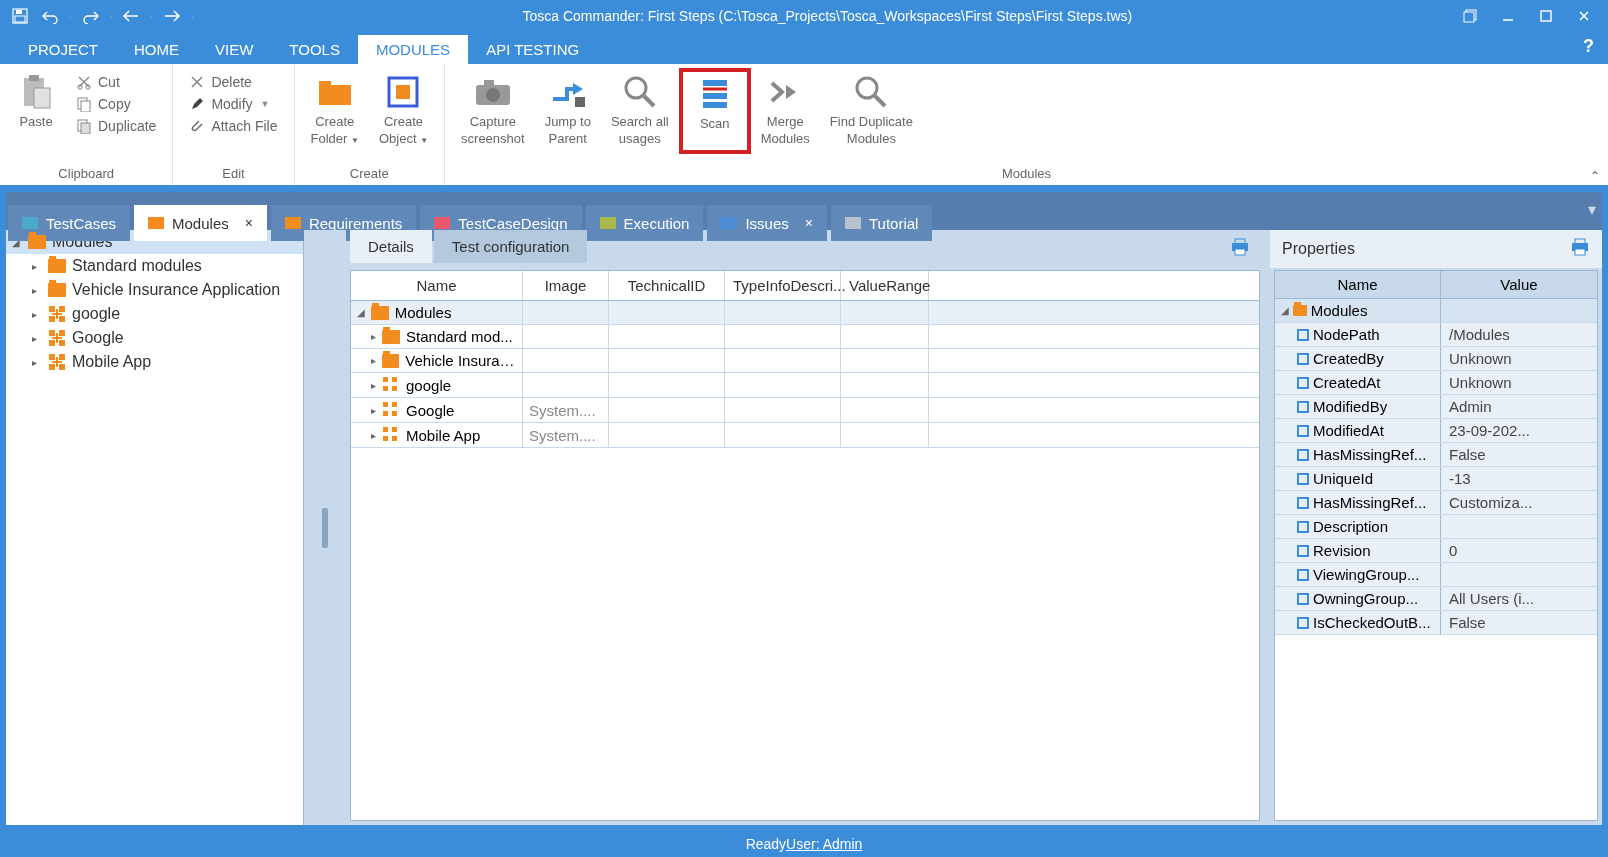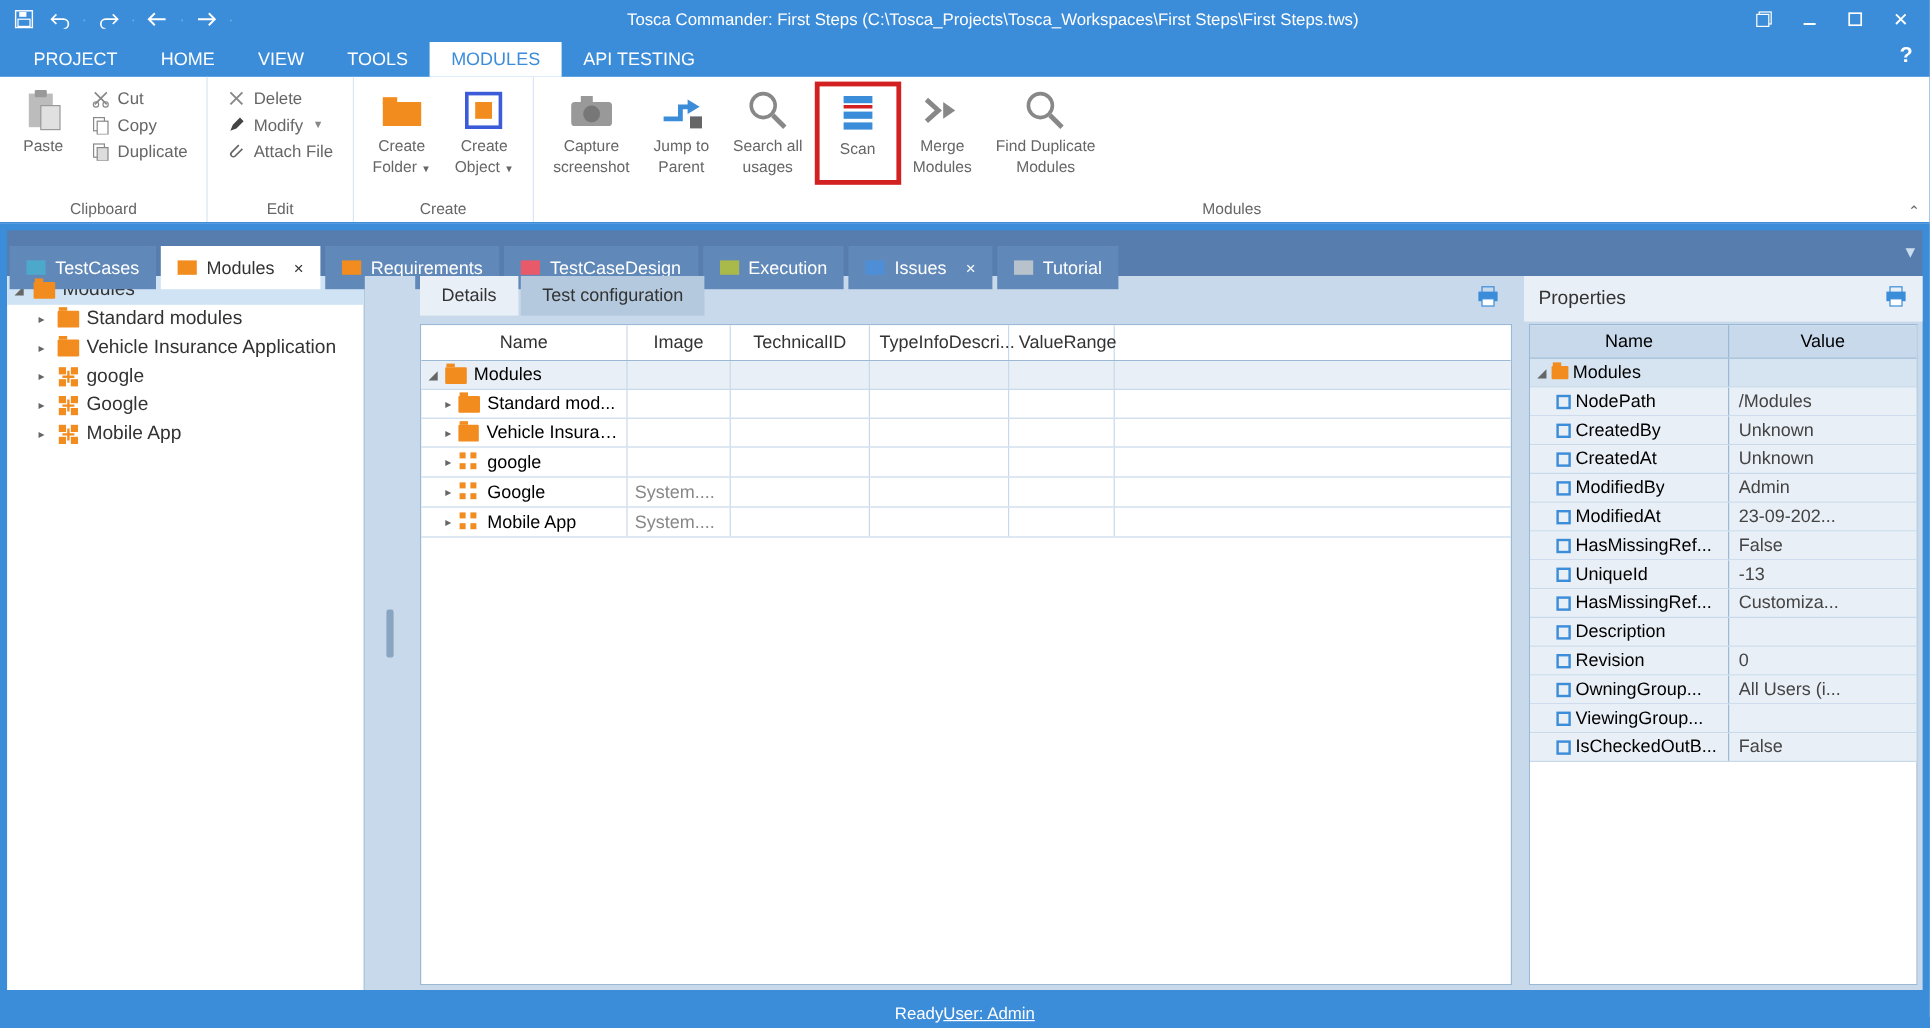--- a/index.html
+++ b/index.html
@@ -657,31 +657,31 @@
                 <span style="width:12px"></span>
                 <span class="prop-ico"></span>
                 <span class="ellipsis">Revision</span>
               </div>
               <div class="pc-val">0</div>
             </div>
             <div class="props-row">
               <div class="pc-name">
                 <span style="width:12px"></span>
                 <span class="prop-ico"></span>
+                <span class="ellipsis">ViewingGroup...</span>
+              </div>
+              <div class="pc-val"><no view...<="" div=""></no></div>
+            </div>
+            <div class="props-row">
+              <div class="pc-name">
+                <span style="width:12px"></span>
+                <span class="prop-ico"></span>
                 <span class="ellipsis">OwningGroup...</span>
               </div>
               <div class="pc-val">All Users (i...</div>
-            </div>
-            <div class="props-row">
-              <div class="pc-name">
-                <span style="width:12px"></span>
-                <span class="prop-ico"></span>
-                <span class="ellipsis">ViewingGroup...</span>
-              </div>
-              <div class="pc-val"><no view...<="" div=""></no></div>
             </div>
             <div class="props-row">
               <div class="pc-name">
                 <span style="width:12px"></span>
                 <span class="prop-ico"></span>
                 <span class="ellipsis">IsCheckedOutB...</span>
               </div>
               <div class="pc-val">False</div>
             </div>
           </div>

